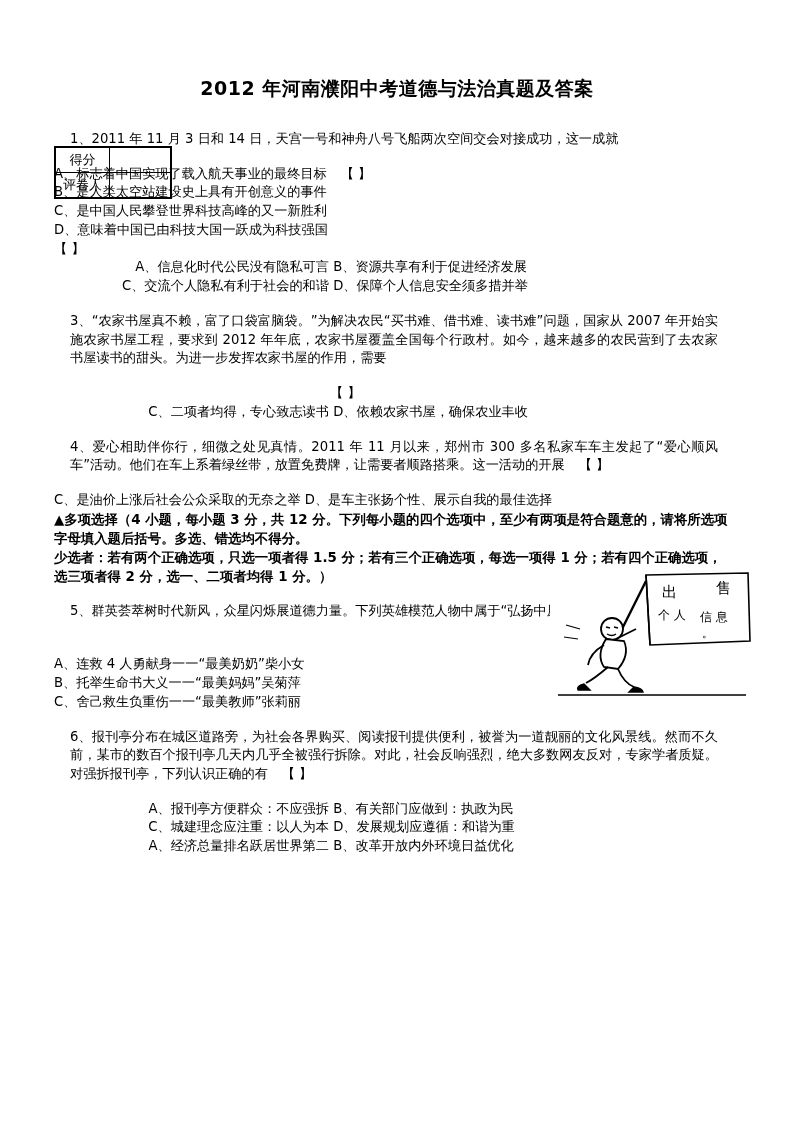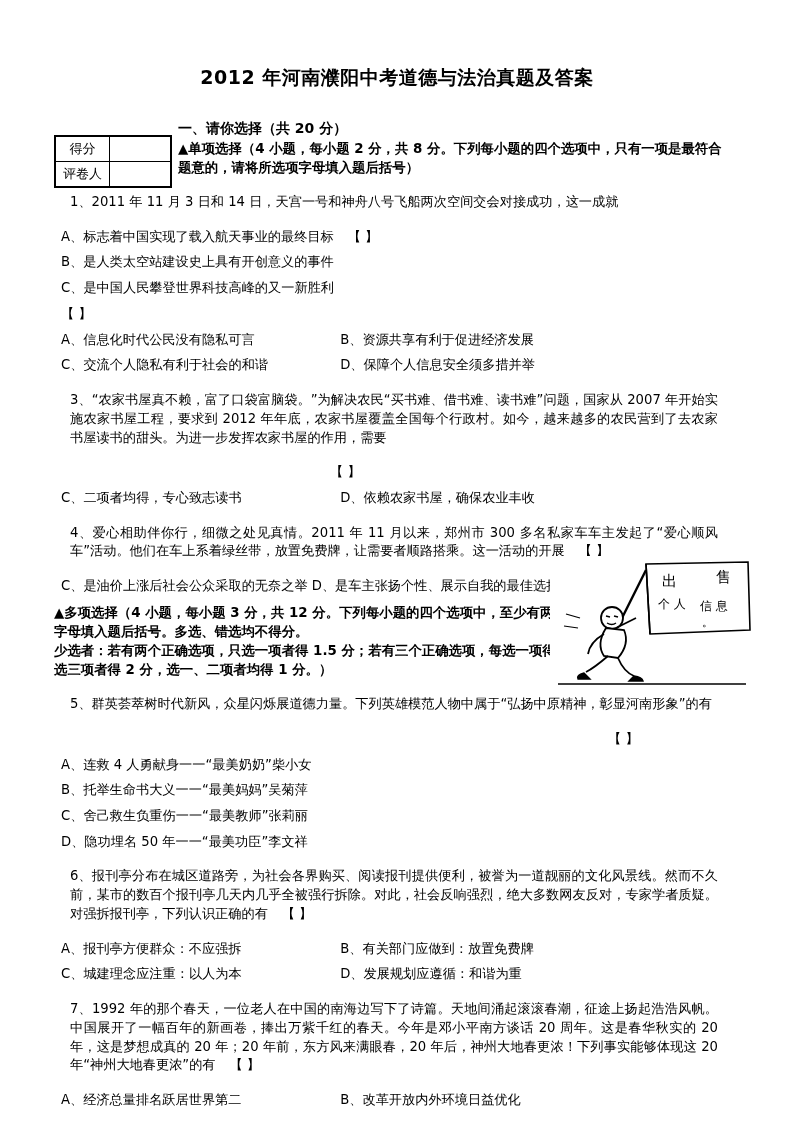--- a/index.html
+++ b/index.html
@@ -18,21 +18,21 @@
   .page {
     position: relative;
     width: 794px;
     height: 1123px;
     padding: 0;
   }
   .doc-title {
     text-align: center;
     font-size: 19px;
     font-weight: bold;
-    margin: 0;
+    margin: 11px;
     padding-top: 64px;
     letter-spacing: 0.5px;
   }
   .body-wrap {
     position: relative;
     padding: 0 60px 0 54px;
     margin-top: 28px;
   }
   .score-box {
     position: absolute;
@@ -60,22 +60,22 @@
   .indented-block {
     margin-left: 124px;
   }
   .sub-head {
     font-weight: bold;
     font-size: 13.4px;
     margin: 0;
   }
   p { margin: 0; }
   .q { margin: 16px; text-indent: 0; }
-  .opts { margin: 7px; }
-  .opt-cell-1 { display: inline-block; width: 275px; }
+  .opts { margin: 0; }
+  .opt-cell-1 { display: inline-block; width: 275px; text-align: right; }
   .ans-brk { display: inline-block; min-width: 50px; text-align: center; }
   .img-holder {
     position: absolute;
     right: 38px;
     top: 556px;
     width: 206px;
     height: 134px;
   }
   .cartoon {
     width: 206px;
@@ -102,32 +102,29 @@
           <td></td>
         </tr>
         <tr>
           <td class="lbl">评卷人</td>
           <td></td>
         </tr>
       </tbody>
         </table>
     </div>
 
-    <div class="indented-block">
-      <p class="section-head">一、请你选择（共 20 分）</p>
-      <p class="sub-head">▲单项选择（4 小题，每小题 2 分，共 8 分。下列每小题的四个选项中，只有一项是最符合题意的，请将所选项字母填入题后括号）</p>
-    </div>
 
     <p class="q q-text">1、2011 年 11 月 3 日和 14 日，天宫一号和神舟八号飞船两次空间交会对接成功，这一成就</p>
     <p class="opts">
       <span>A、标志着中国实现了载入航天事业的最终目标</span>
       <span class="ans-brk">【     】</span>
     </p>
     <p class="opts">B、是人类太空站建设史上具有开创意义的事件</p>
     <p class="opts">C、是中国人民攀登世界科技高峰的又一新胜利</p>
+    <p class="opts">D、意味着中国已由科技大国一跃成为科技强国</p>
 
     <p class="opts">【     】</p>
     <p class="opts">
       <span class="opt-cell-1">A、信息化时代公民没有隐私可言</span>
       <span>B、资源共享有利于促进经济发展</span>
     </p>
     <p class="opts">
       <span class="opt-cell-1">C、交流个人隐私有利于社会的和谐</span>
       <span>D、保障个人信息安全须多措并举</span>
     </p>
@@ -146,39 +143,34 @@
     <p class="opts">C、是油价上涨后社会公众采取的无奈之举          D、是车主张扬个性、展示自我的最佳选择</p>
 
     <p class="sub-head">▲多项选择（4 小题，每小题 3 分，共 12 分。下列每小题的四个选项中，至少有两项是符合题意的，请将所选项字母填入题后括号。多选、错选均不得分。</p>
     <p class="sub-head">少选者：若有两个正确选项，只选一项者得 1.5 分；若有三个正确选项，每选一项得 1 分；若有四个正确选项，选三项者得 2 分，选一、二项者均得 1 分。）</p>
 
     <p class="q q-text">5、群英荟萃树时代新风，众星闪烁展道德力量。下列英雄模范人物中属于“弘扬中原精神，彰显河南形象”的有</p>
     <p class="opts" style="margin-left:554px;">【     】</p>
     <p class="opts">A、连救 4 人勇献身一一“最美奶奶”柴小女</p>
     <p class="opts">B、托举生命书大义一一“最美妈妈”吴菊萍</p>
     <p class="opts">C、舍己救生负重伤一一“最美教师”张莉丽</p>
-    <p class="opts">D、隐功埋名 50 年一一“最美功臣”李文祥</p>
 
     <p class="q q-text">
       <span>6、报刊亭分布在城区道路旁，为社会各界购买、阅读报刊提供便利，被誉为一道靓丽的文化风景线。然而不久前，某市的数百个报刊亭几天内几乎全被强行拆除。对此，社会反响强烈，绝大多数网友反对，专家学者质疑。对强拆报刊亭，下列认识正确的有</span>
       <span class="ans-brk">【     】</span>
     </p>
     <p class="opts">
       <span class="opt-cell-1">A、报刊亭方便群众：不应强拆</span>
-      <span>B、有关部门应做到：放置免费牌</span>
+      <span>B、有关部门应做到：执政为民</span>
     </p>
     <p class="opts">
       <span class="opt-cell-1">C、城建理念应注重：以人为本</span>
       <span>D、发展规划应遵循：和谐为重</span>
     </p>
 
-    <p class="q q-text">
-      <span>7、1992 年的那个春天，一位老人在中国的南海边写下了诗篇。天地间涌起滚滚春潮，征途上扬起浩浩风帆。中国展开了一幅百年的新画卷，捧出万紫千红的春天。今年是邓小平南方谈话 20 周年。这是春华秋实的 20 年，这是梦想成真的 20 年；20 年前，东方风来满眼春，20 年后，神州大地春更浓！下列事实能够体现这 20 年“神州大地春更浓”的有</span>
-      <span class="ans-brk">【     】</span>
-    </p>
     <p class="opts">
       <span class="opt-cell-1">A、经济总量排名跃居世界第二</span>
       <span>B、改革开放内外环境日益优化</span>
     </p>
 
   </div>
 
   <div class="img-holder">
     <div class="cartoon">
       <svg width="206" height="134" viewBox="0 0 206 134" xmlns="http://www.w3.org/2000/svg">

